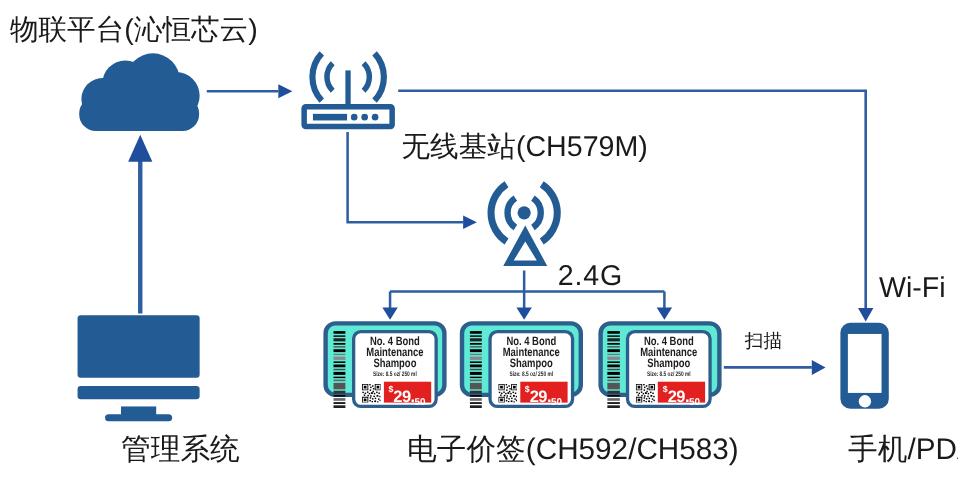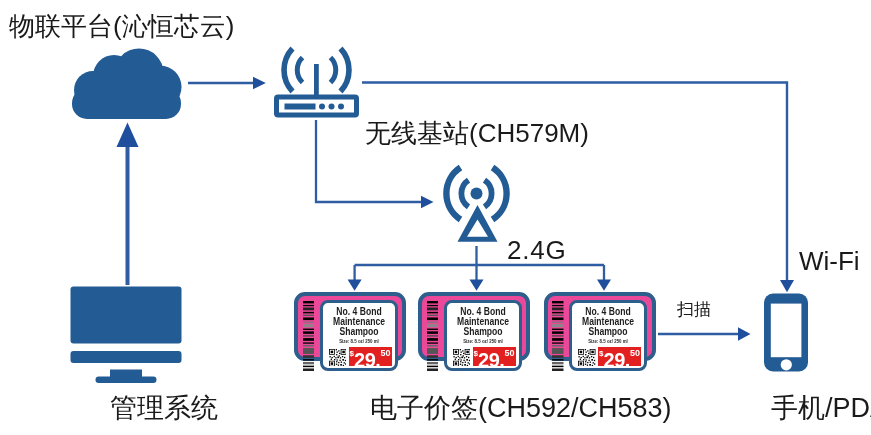--- a/index.html
+++ b/index.html
@@ -13,37 +13,37 @@
   }
   *{margin:0;padding:0;box-sizing:border-box;}
   html,body{background:var(--bg);}
   body{font-family:"Liberation Sans",sans-serif;color:var(--text);}
   #stage{position:relative;width:871px;height:435px;background:var(--bg);overflow:hidden;padding-left:24px;}
   #connectors{position:absolute;left:0;top:0;width:871px;height:435px;}
   .lbl{position:absolute;font-size:26px;line-height:30px;font-weight:500;color:var(--text);white-space:nowrap;}
   .lbl.big{font-size:27px;margin-left:40px;}
 
   
-  .tag{position:absolute;top:292px;width:112px;height:69px;background:#ec4899;
+  .tag{position:absolute;top:292px;width:112px;height:69px;background:#5eead4;
        border:4px solid var(--tag-border);border-radius:11px;}
   .tag .barcode{position:absolute;left:4.5px;top:4.5px;width:11.5px;height:70.5px;}
   .tag .panel{position:absolute;left:21.5px;top:3.5px;width:78px;height:71px;
       border:3px solid var(--tag-border);border-radius:8px;background:#fff;overflow:hidden;}
   .tag .pname{text-align:center;font-weight:bold;font-size:11px;
       line-height:10.3px;color:#1d1d1d;transform:scaleX(0.78);}
   .tag .pname:first-child{margin-top:3.2px;}
   .tag .psize{margin-top:2.6px;text-align:center;font-weight:bold;font-size:6px;
       line-height:4.8px;color:#2a2a2a;transform:scaleX(0.73);}
   .tag .qr{position:absolute;left:6px;top:46px;width:17.5px;height:17.5px;}
   .tag .price{position:absolute;left:26px;top:44.8px;width:43px;height:18.5px;
       background:var(--price-red);color:#fff;font-weight:bold;
       display:flex;align-items:flex-start;justify-content:center;}
   .tag .cur{font-size:8px;line-height:10px;margin-top:1.5px;}
-  .tag .pmain{font-size:20px;line-height:17px;margin-top:5px;letter-spacing:-0.5px;}
-  .tag .pcents{font-size:9px;line-height:10px;margin-top:1px;}
+  .tag .pmain{font-size:15px;line-height:17px;margin-top:5px;letter-spacing:-0.5px;}
+  .tag .pcents{font-size:9px;line-height:10px;margin-top:13px;}
 </style>
 </head>
 <body>
 
 <div id="stage">
 
   <svg id="connectors" xmlns="http://www.w3.org/2000/svg" viewBox="0 0 871 435">
 
     <g>
       <path d="M188,83 H253" fill="none" stroke="var(--arrow-line)" stroke-width="2.4"></path>

